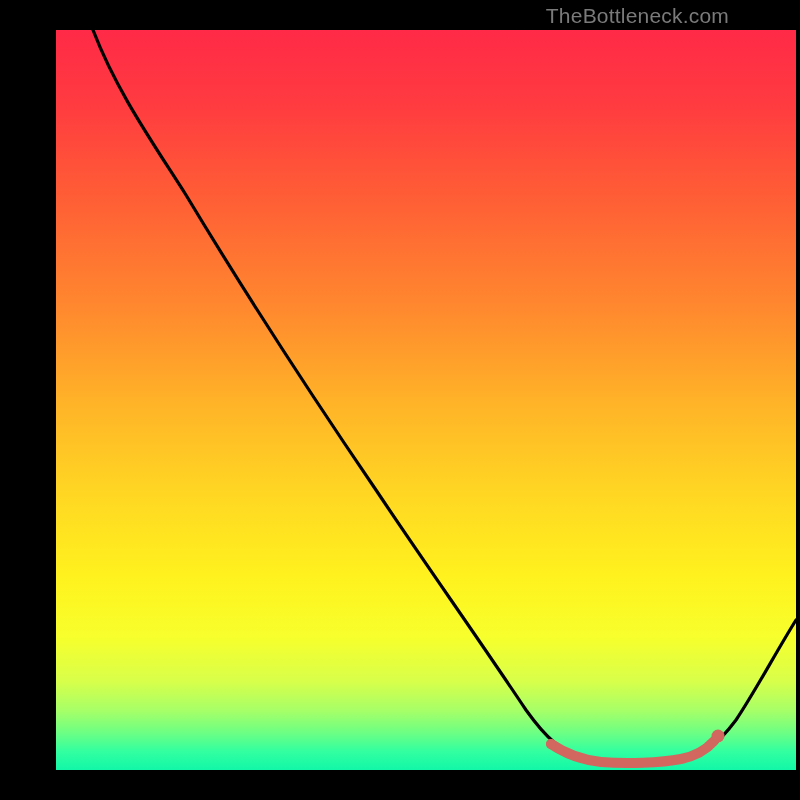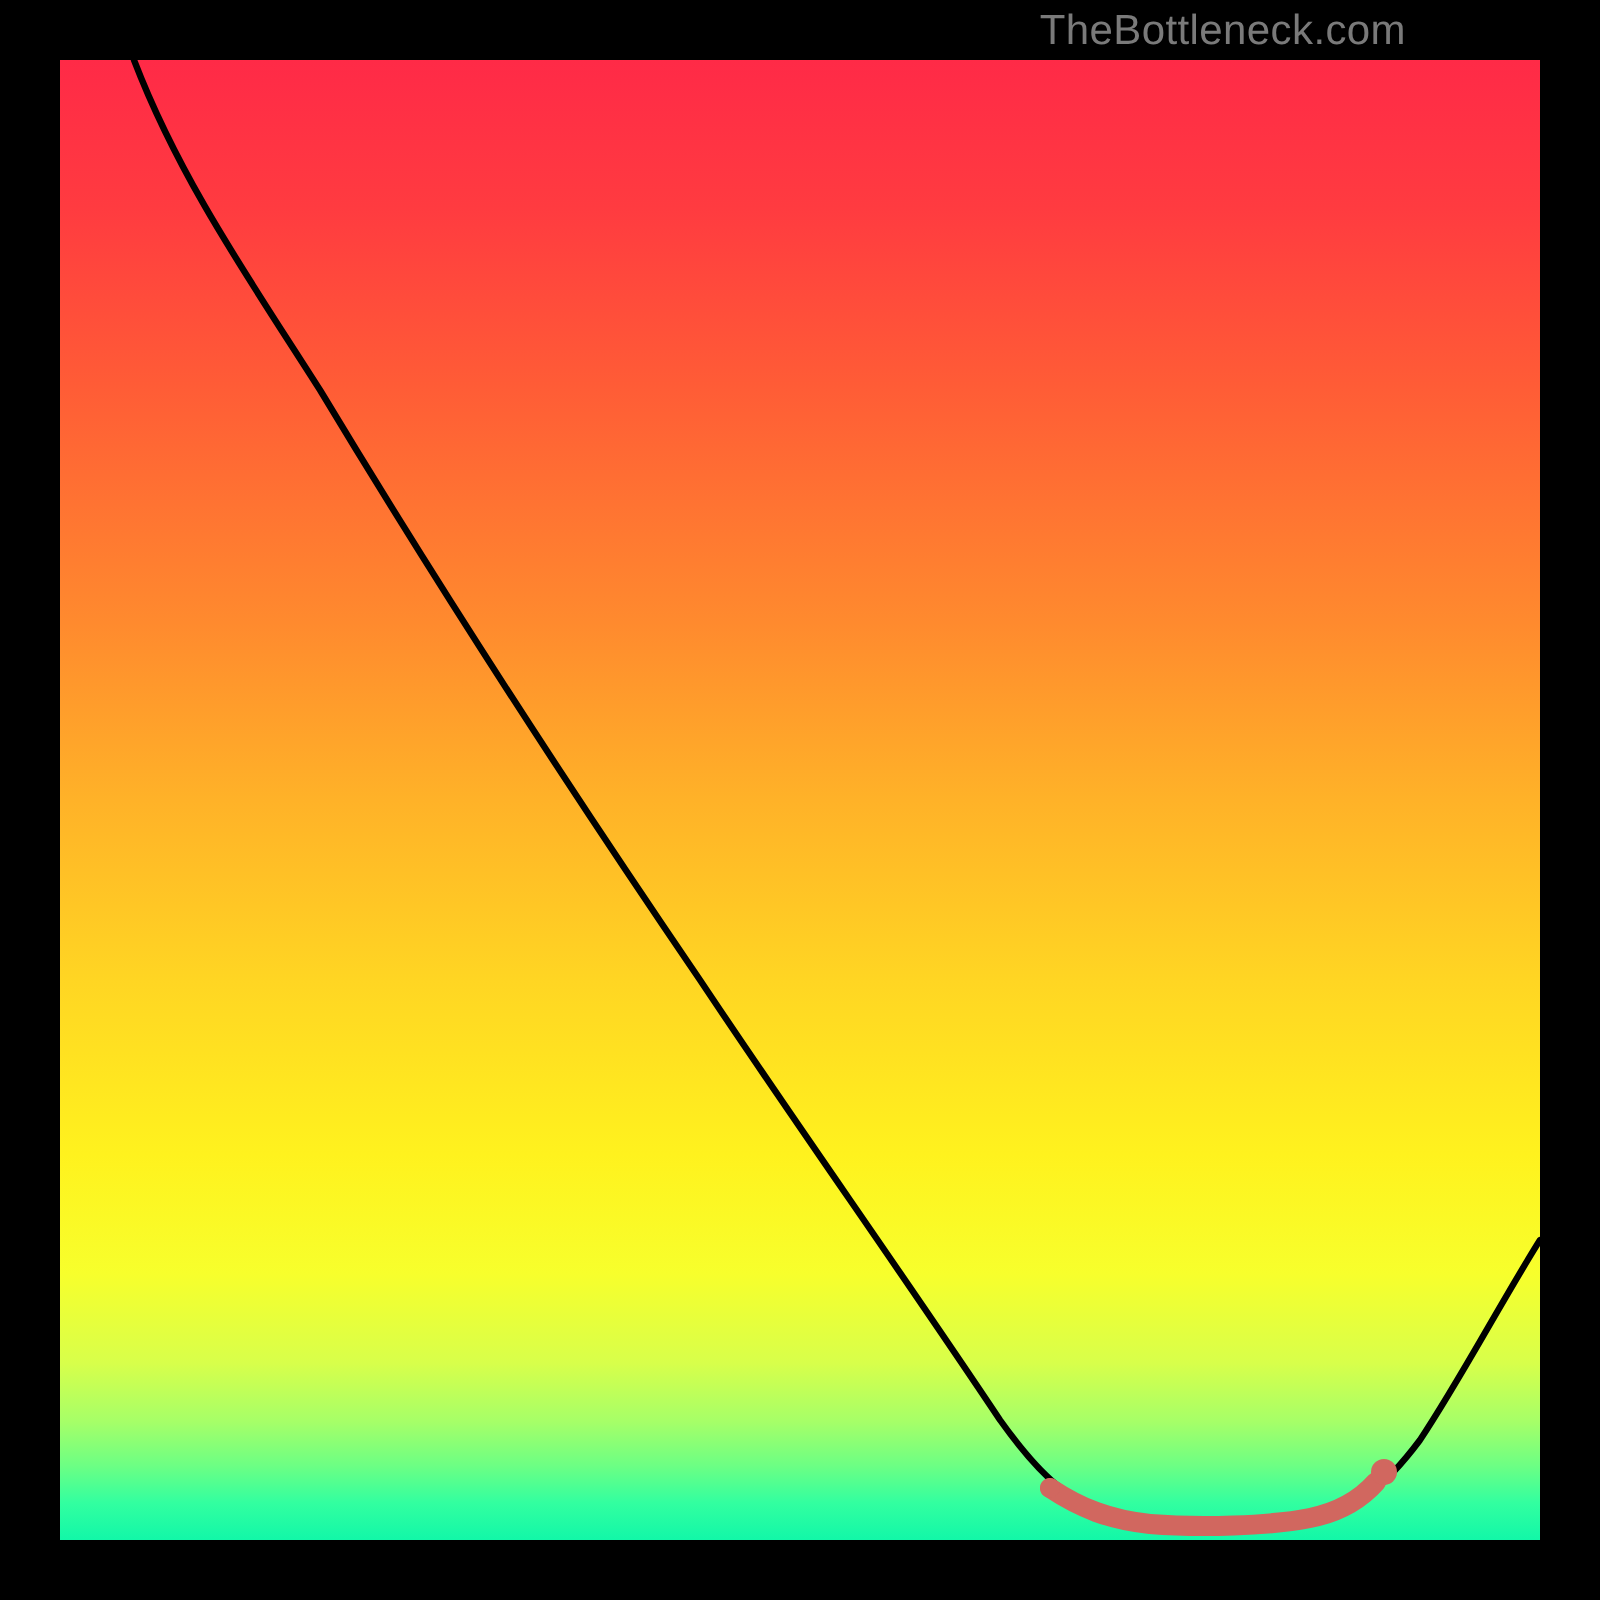--- a/index.html
+++ b/index.html
@@ -9,20 +9,21 @@
     height: 800px;
     background: #000;
     overflow: hidden;
     font-family: Arial, Helvetica, sans-serif;
   }
   .outer {
     position: relative;
     width: 713px;
     height: 800px;
     background: #000;
+    margin-left: 26px;
   }
   .watermark {
     position: absolute;
     top: 4px;
     right: 10px;
     color: #7a7a7a;
     font-size: 21px;
     font-weight: 500;
     letter-spacing: 0.2px;
     z-index: 10;

